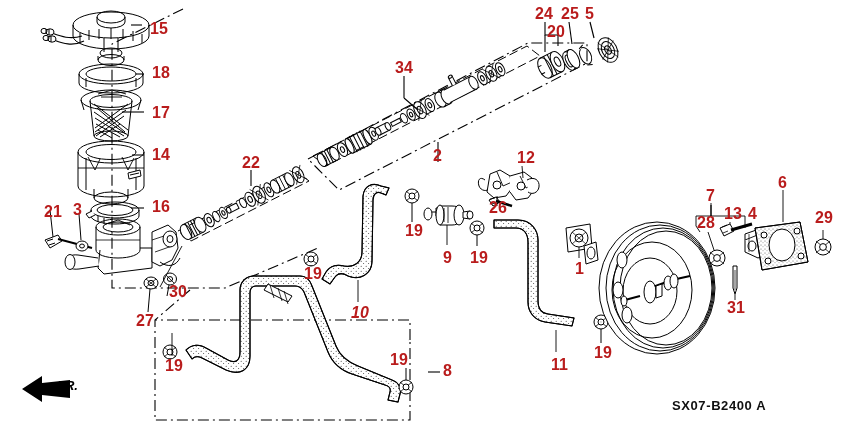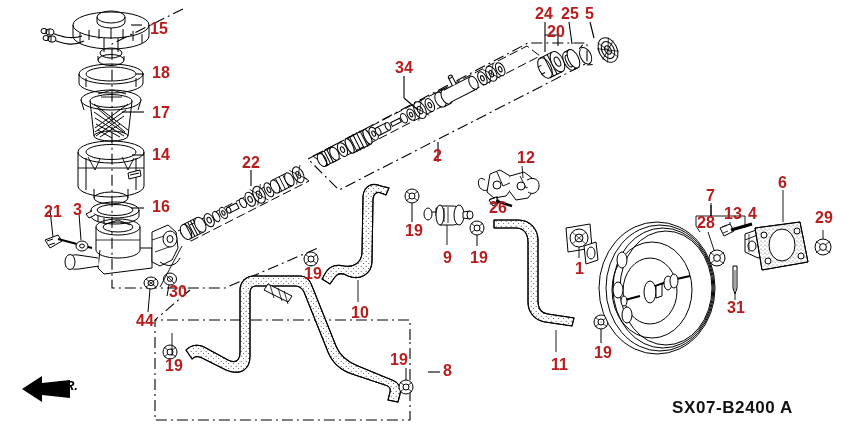--- a/index.html
+++ b/index.html
@@ -8,21 +8,21 @@
     font-family:"Liberation Sans", sans-serif;overflow:hidden;
   }
   #art{position:absolute;left:0;top:0;width:850px;height:425px;}
   .cal{
     position:absolute;font-weight:bold;color:#b91c1c;
     font-family:"Liberation Sans", sans-serif;
     line-height:1;white-space:nowrap;
   }
   .cal.n2{font-size:16px;}
   .pn{
-    position:absolute;font-size:17px;font-weight:bold;letter-spacing:.6px;
+    position:absolute;font-size:13px;font-weight:bold;letter-spacing:.6px;
     color:#111;font-family:"Liberation Sans", sans-serif;white-space:nowrap;
   }
   .frtxt{
     position:absolute;font-size:13px;font-weight:bold;font-style:italic;
     color:#000;font-family:"Liberation Sans", sans-serif;
   }
 </style>
 </head>
 <body>
 
@@ -535,35 +535,35 @@
   <div class="pn" style="left:672px;top:398px;">SX07-B2400 A</div>
 
   <div class="cal n2" style="left:150px;top:21px;">15</div>
   <div class="cal n2" style="left:152px;top:65px;">18</div>
   <div class="cal n2" style="left:152px;top:105px;">17</div>
   <div class="cal n2" style="left:152px;top:147px;">14</div>
   <div class="cal n2" style="left:152px;top:199px;text-align:center;">16</div>
   <div class="cal n2" style="left:44px;top:204px;">21</div>
   <div class="cal n2" style="left:73px;top:202px;">3</div>
   <div class="cal n2" style="left:156px;top:284px;margin-left:13px;">30</div>
-  <div class="cal n2" style="left:136px;top:313px;">44</div>
+  <div class="cal n2" style="left:136px;top:313px;">27</div>
   <div class="cal n2" style="left:242px;top:155px;">22</div>
   <div class="cal n2" style="left:395px;top:60px;">34</div>
   <div class="cal n2" style="left:433px;top:148px;">2</div>
   <div class="cal n2" style="left:535px;top:6px;">24</div>
   <div class="cal n2" style="left:561px;top:6px;">25</div>
   <div class="cal n2" style="left:585px;top:6px;">5</div>
   <div class="cal n2" style="left:547px;top:24px;">20</div>
   <div class="cal n2" style="left:517px;top:150px;">12</div>
   <div class="cal n2" style="left:489px;top:200px;">26</div>
   <div class="cal n2" style="left:443px;top:250px;">9</div>
   <div class="cal n2" style="left:405px;top:223px;">19</div>
   <div class="cal n2" style="left:470px;top:250px;">19</div>
   <div class="cal n2" style="left:304px;top:266px;">19</div>
-  <div class="cal n2" style="left:351px;top:305px;">10</div>
+  <div class="cal n2" style="left:351px;top:305px;font-style:italic;">10</div>
   <div class="cal n2" style="left:575px;top:261px;">1</div>
   <div class="cal n2" style="left:551px;top:357px;">11</div>
   <div class="cal n2" style="left:594px;top:345px;">19</div>
   <div class="cal n2" style="left:390px;top:352px;">19</div>
   <div class="cal n2" style="left:443px;top:363px;">8</div>
   <div class="cal n2" style="left:165px;top:358px;">19</div>
   <div class="cal n2" style="left:706px;top:188px;">7</div>
   <div class="cal n2" style="left:697px;top:215px;">28</div>
   <div class="cal n2" style="left:724px;top:206px;">13</div>
   <div class="cal n2" style="left:748px;top:206px;">4</div>

